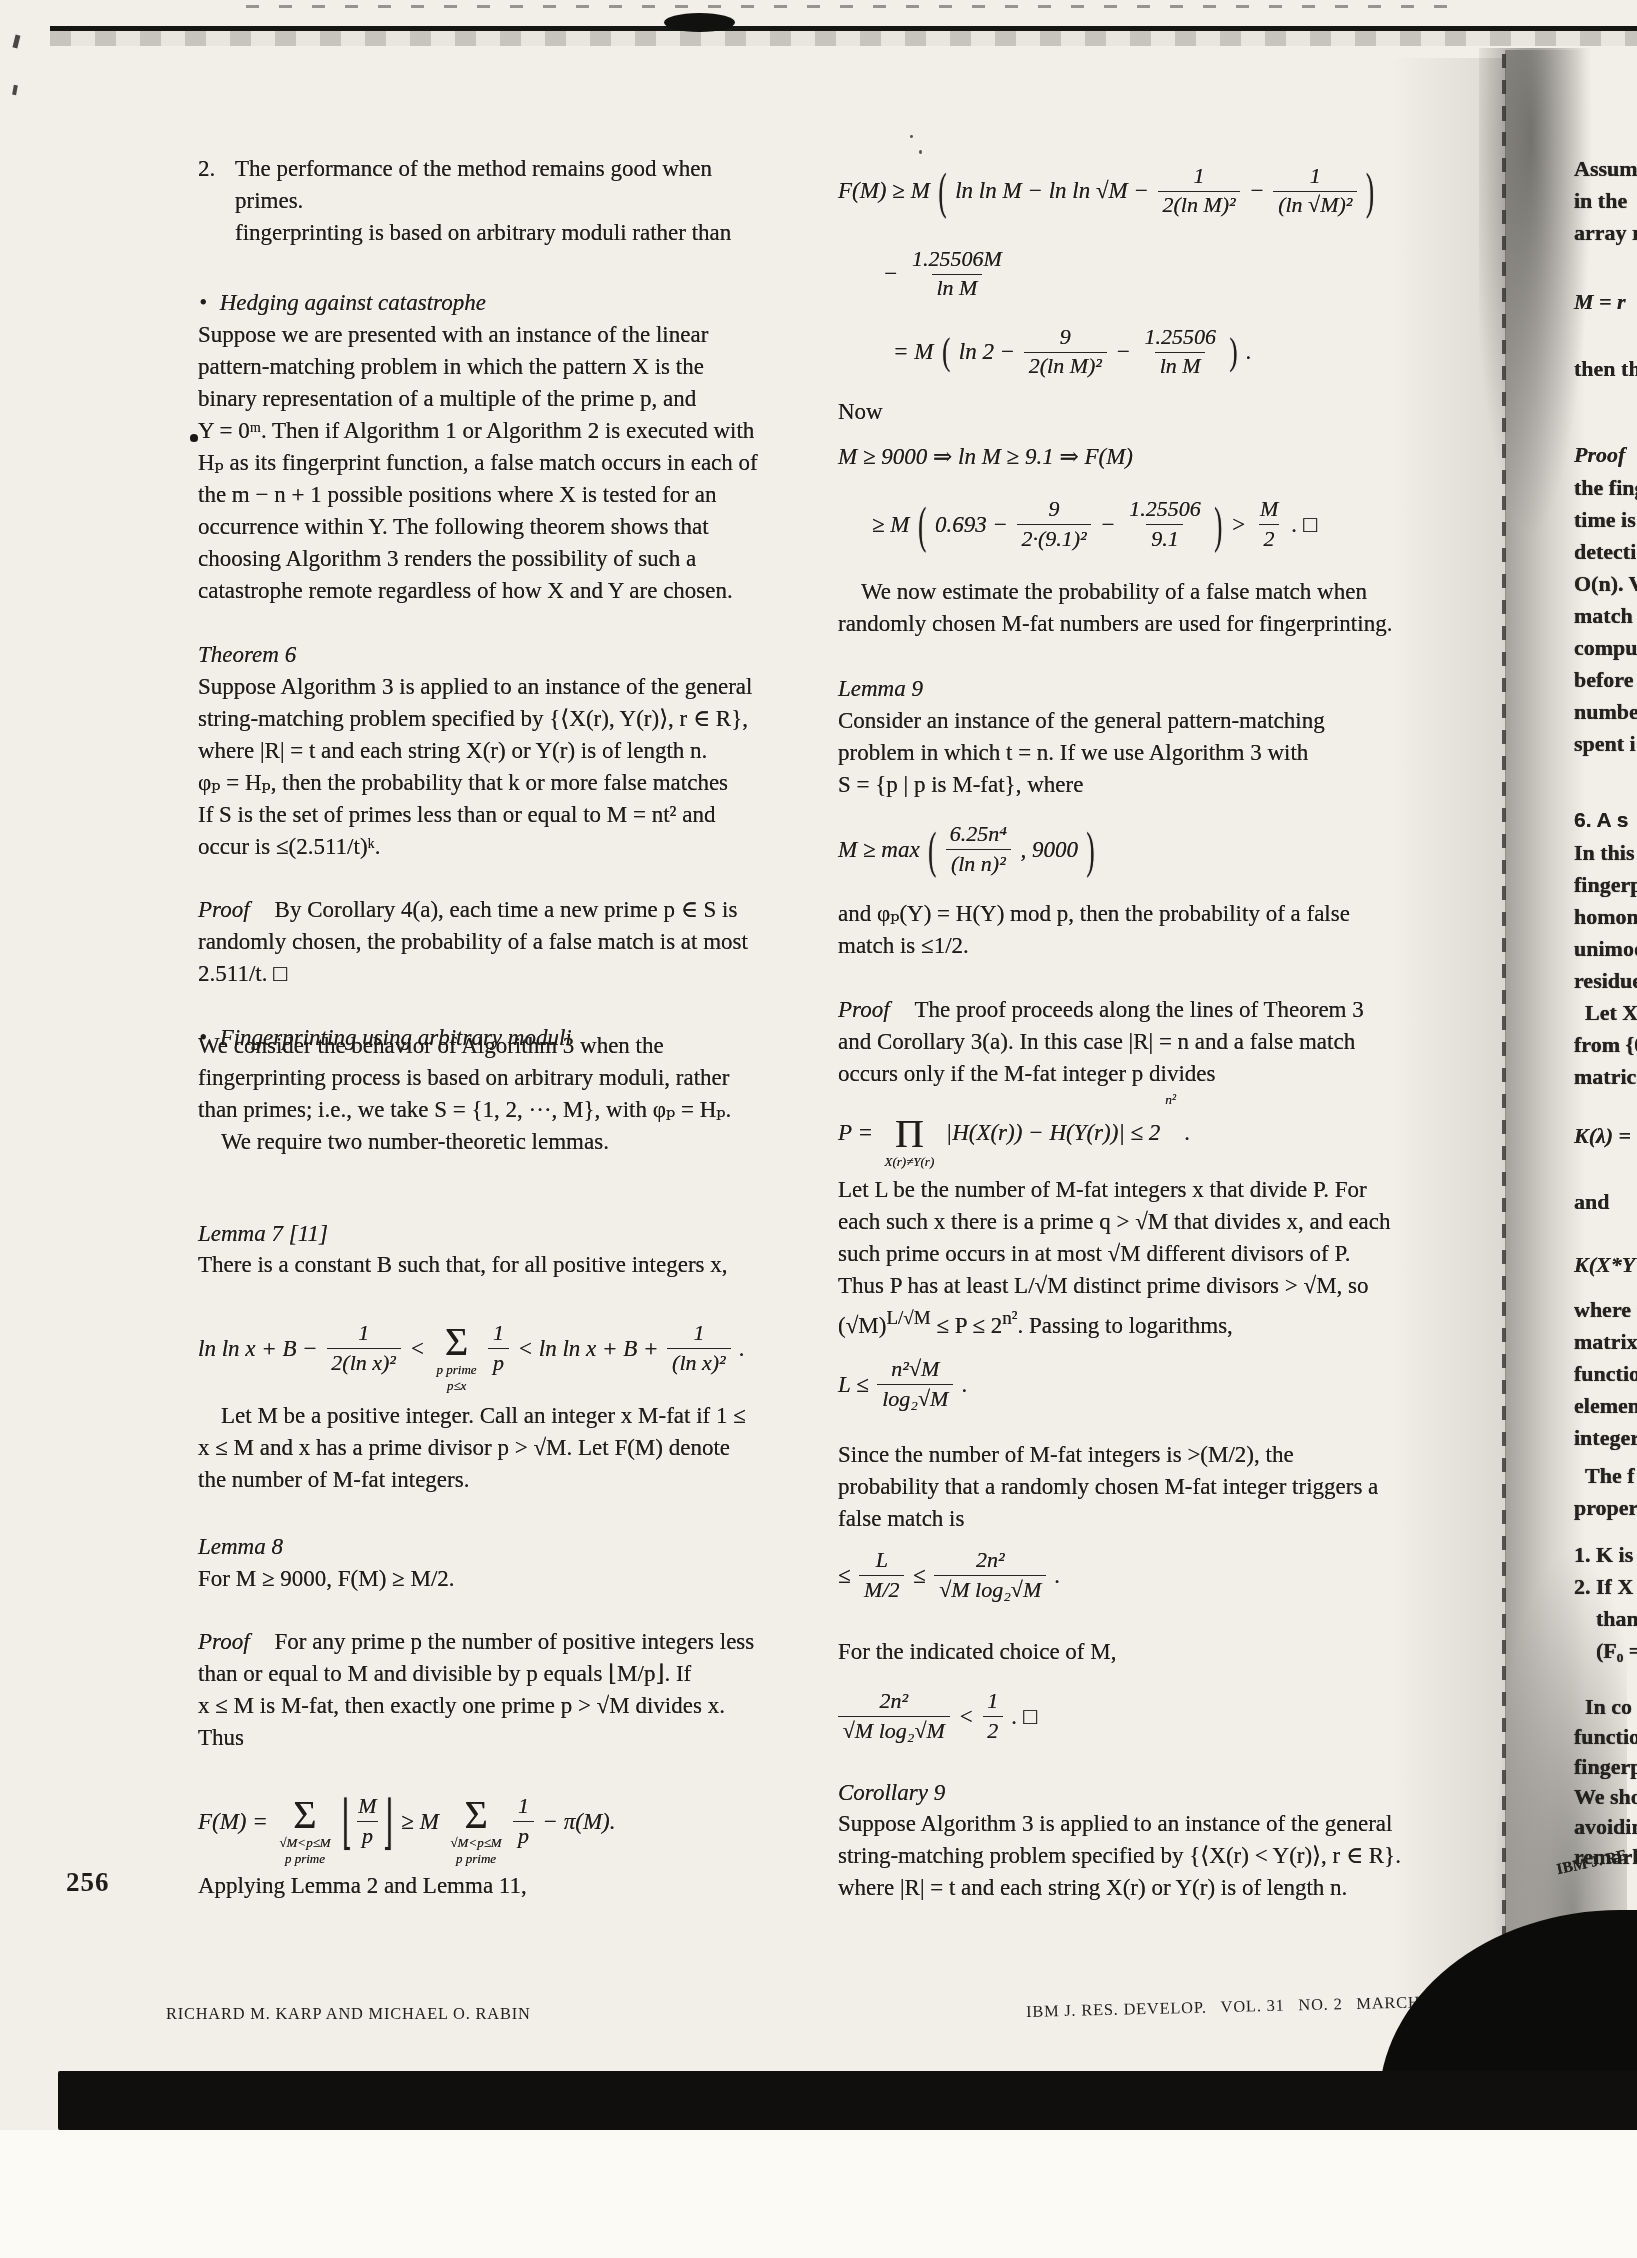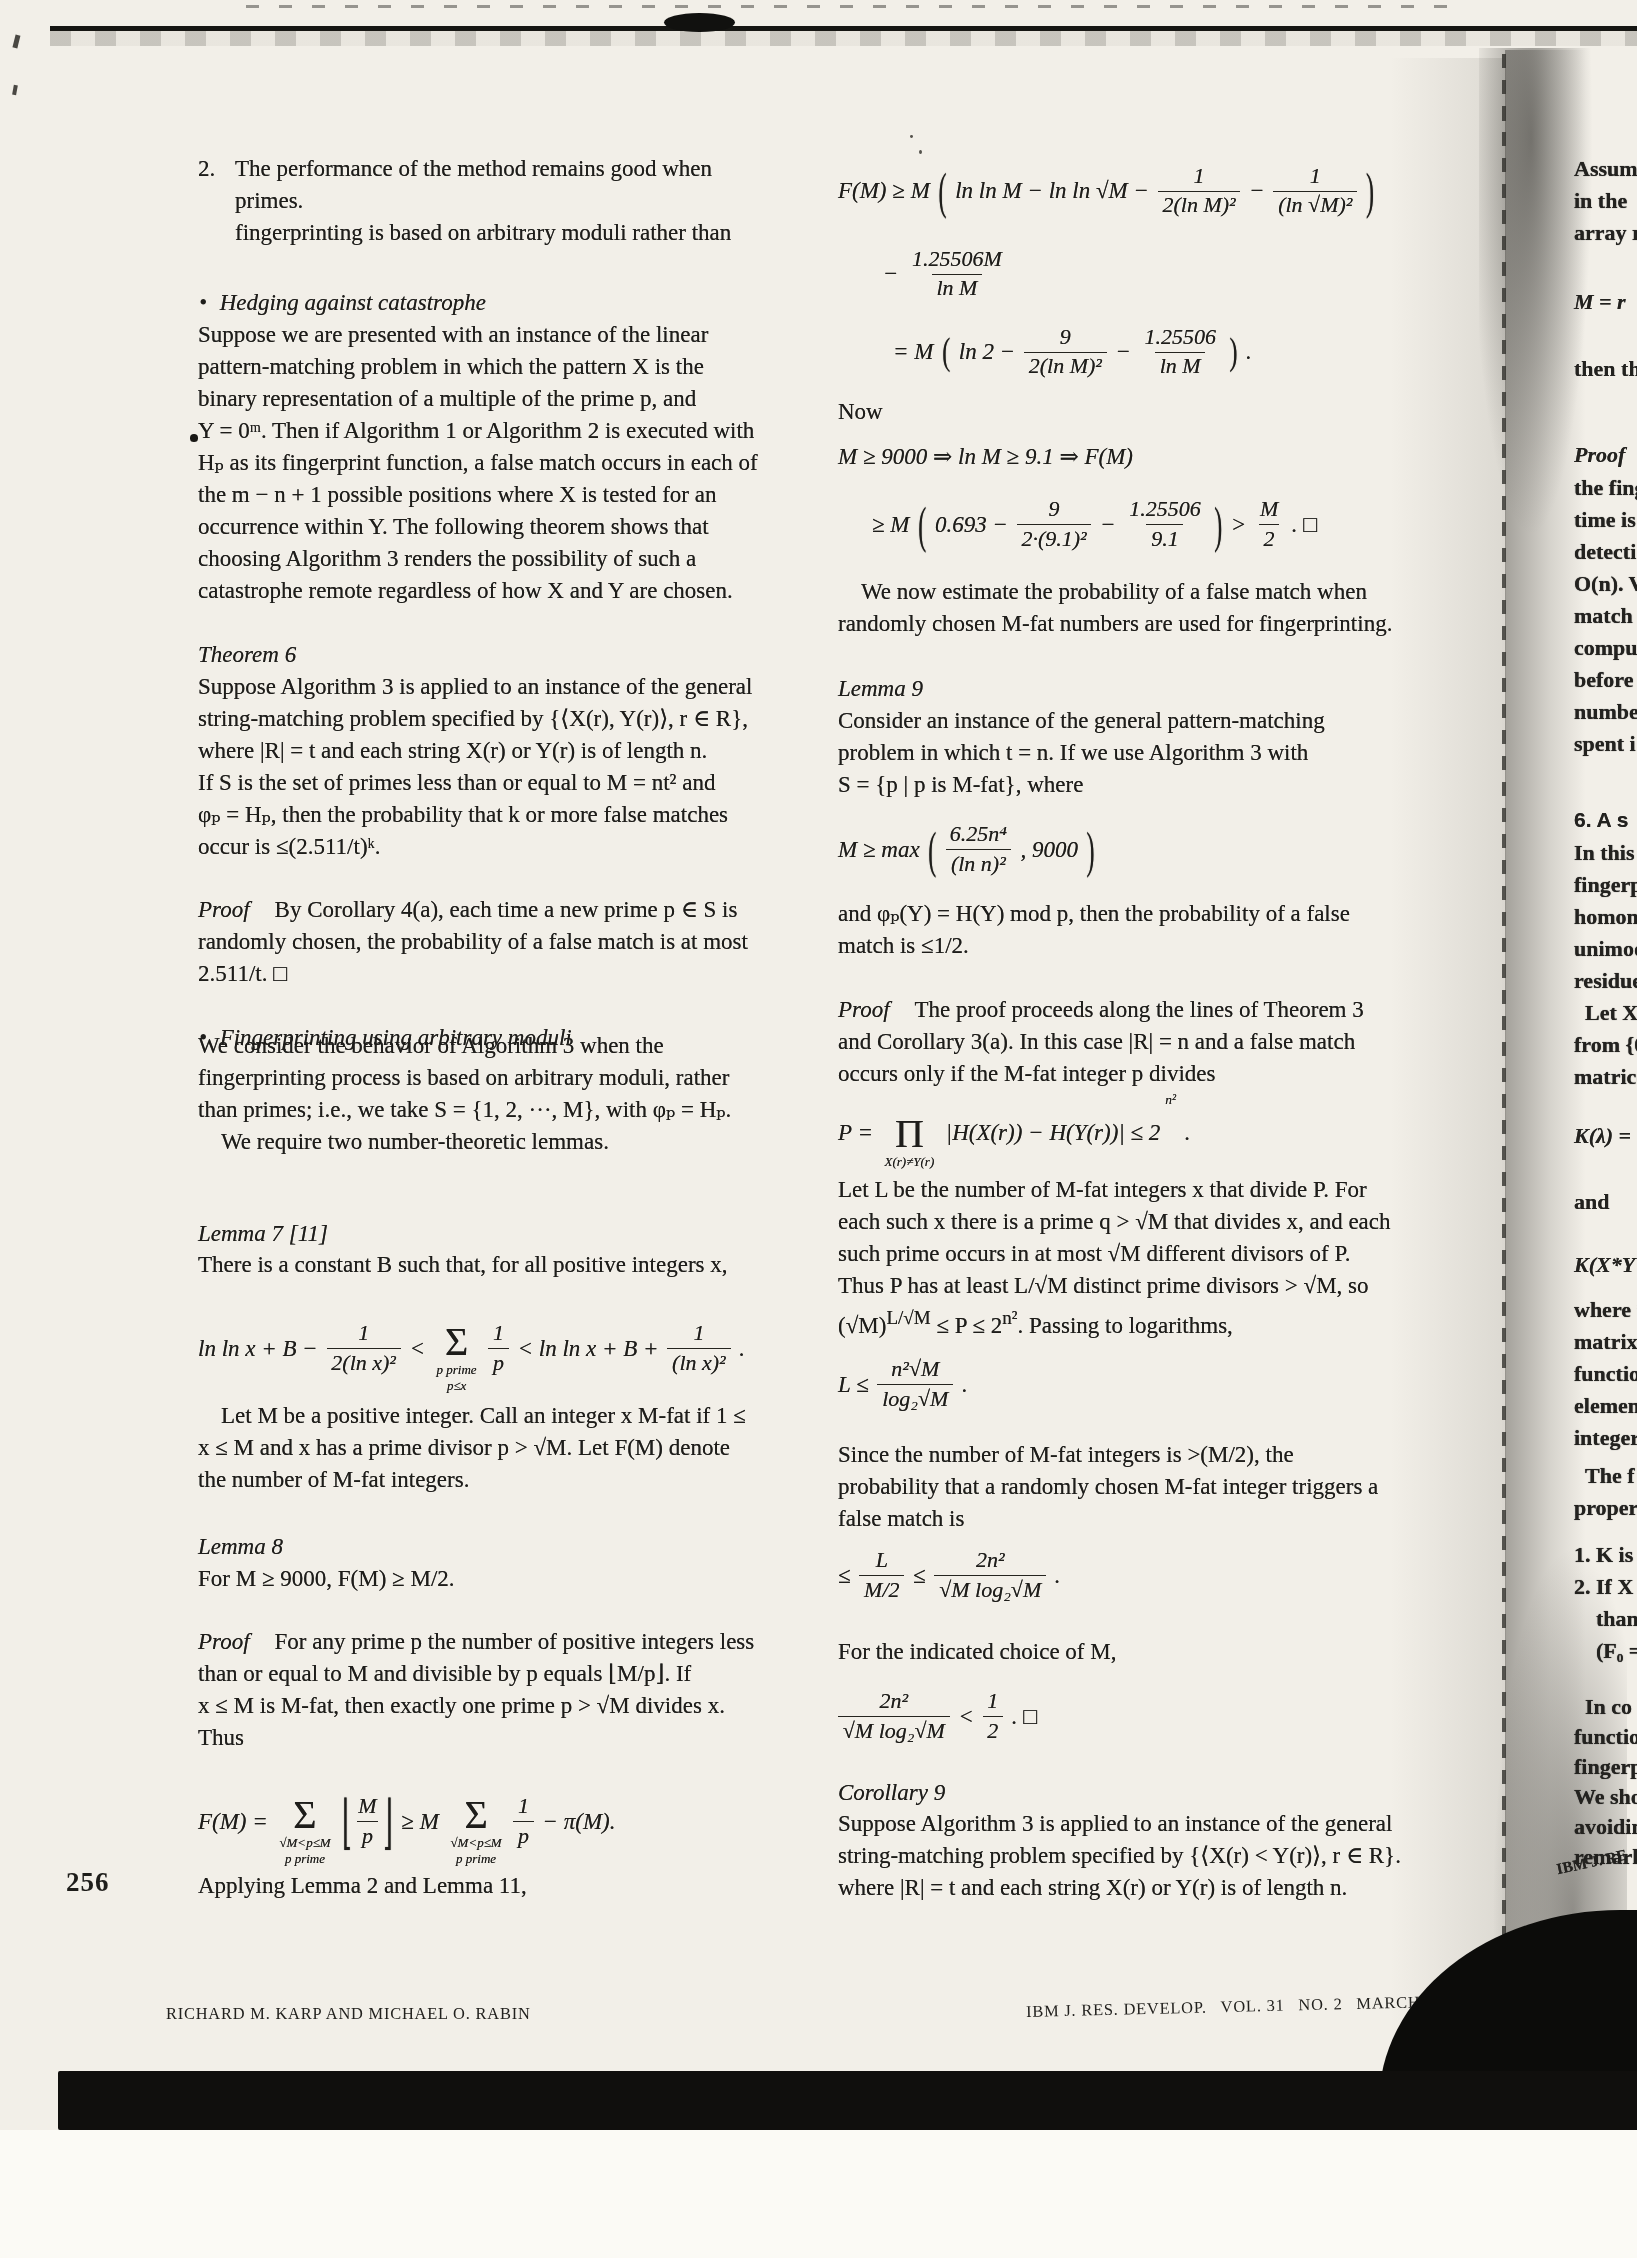--- a/index.html
+++ b/index.html
@@ -98,22 +98,22 @@
       <div class="tl">occurrence within Y. The following theorem shows that</div>
       <div class="tl">choosing Algorithm 3 renders the possibility of such a</div>
       <div class="tl">catastrophe remote regardless of how X and Y are chosen.</div>
     </div>
 
   <div class="col ihead tl" style="left:198px;top:639px;">Theorem 6</div>
   <div class="col" style="left:198px;top:671px;width:623px;">
       <div class="tl">Suppose Algorithm 3 is applied to an instance of the general</div>
       <div class="tl">string-matching problem specified by {⟨X(r), Y(r)⟩, r ∈ R},</div>
       <div class="tl">where |R| = t and each string X(r) or Y(r) is of length n.</div>
+      <div class="tl">φₚ = Hₚ, then the probability that k or more false matches</div>
       <div class="tl">If S is the set of primes less than or equal to M = nt² and</div>
-      <div class="tl">φₚ = Hₚ, then the probability that k or more false matches</div>
       <div class="tl">occur is ≤(2.511/t)ᵏ.</div>
     </div>
 
   <div class="col" style="left:198px;top:894px;width:623px;">
     <div class="tl"><span class="plabel">Proof</span><span class="pgap"></span><span>By Corollary 4(a), each time a new prime p ∈ S is</span></div>
     <div>
         <div class="tl">randomly chosen, the probability of a false match is at most</div>
         <div class="tl">2.511/t. □</div>
       </div>
   </div>

